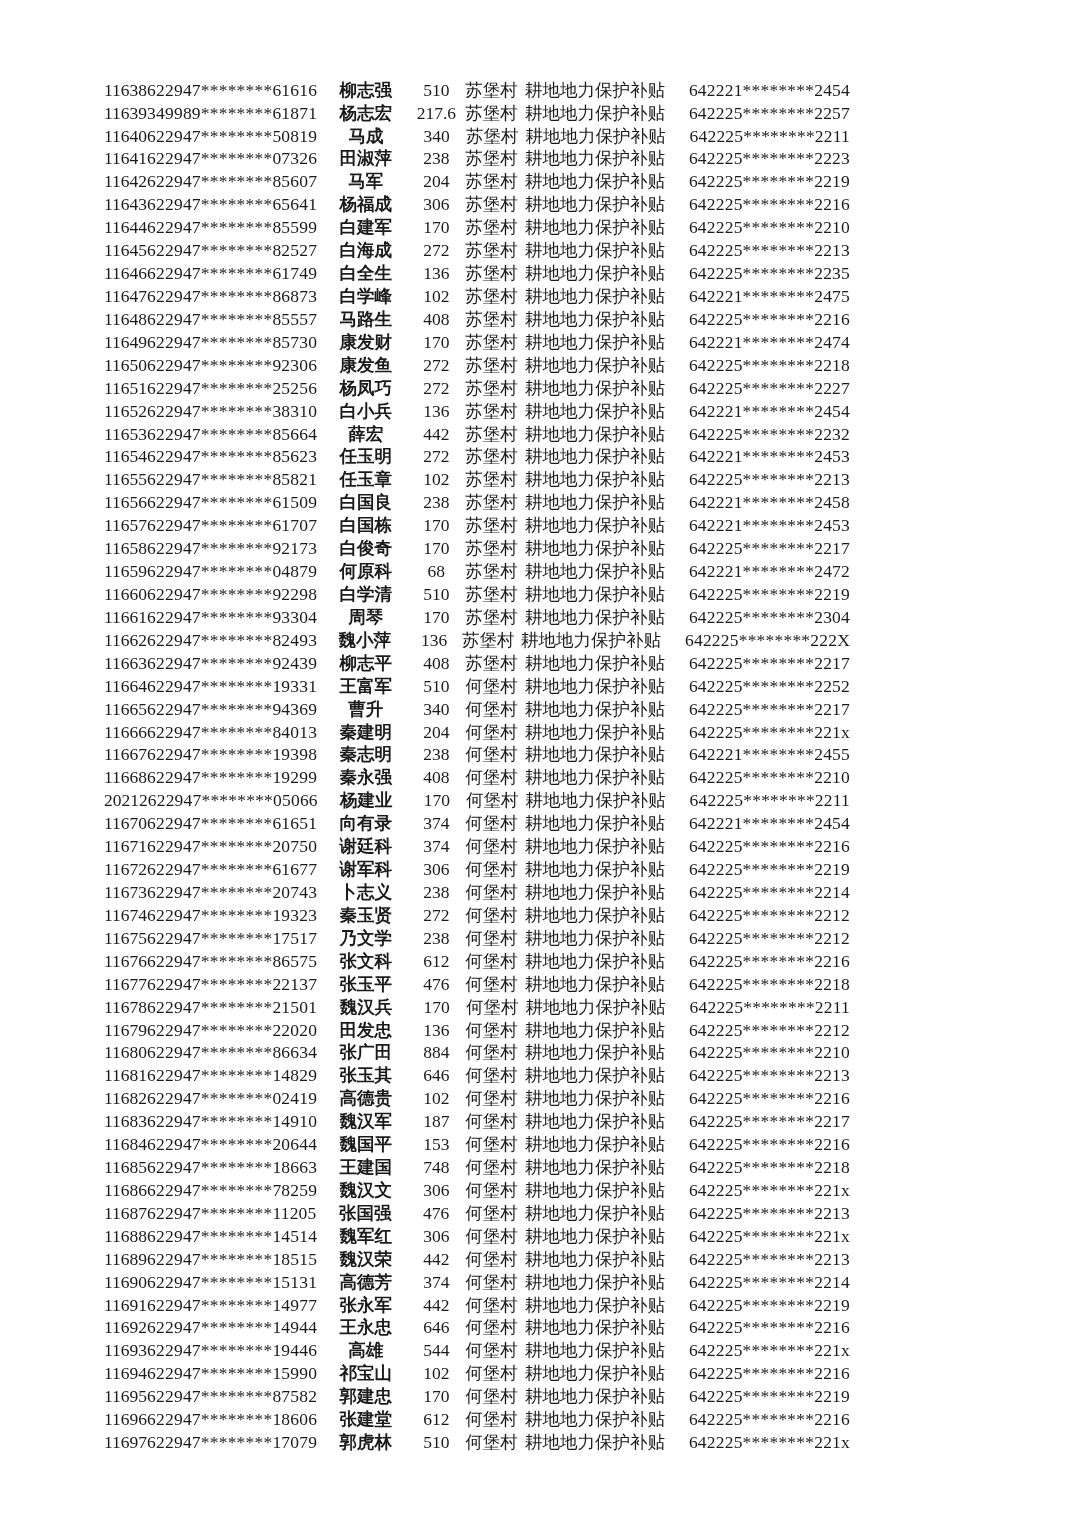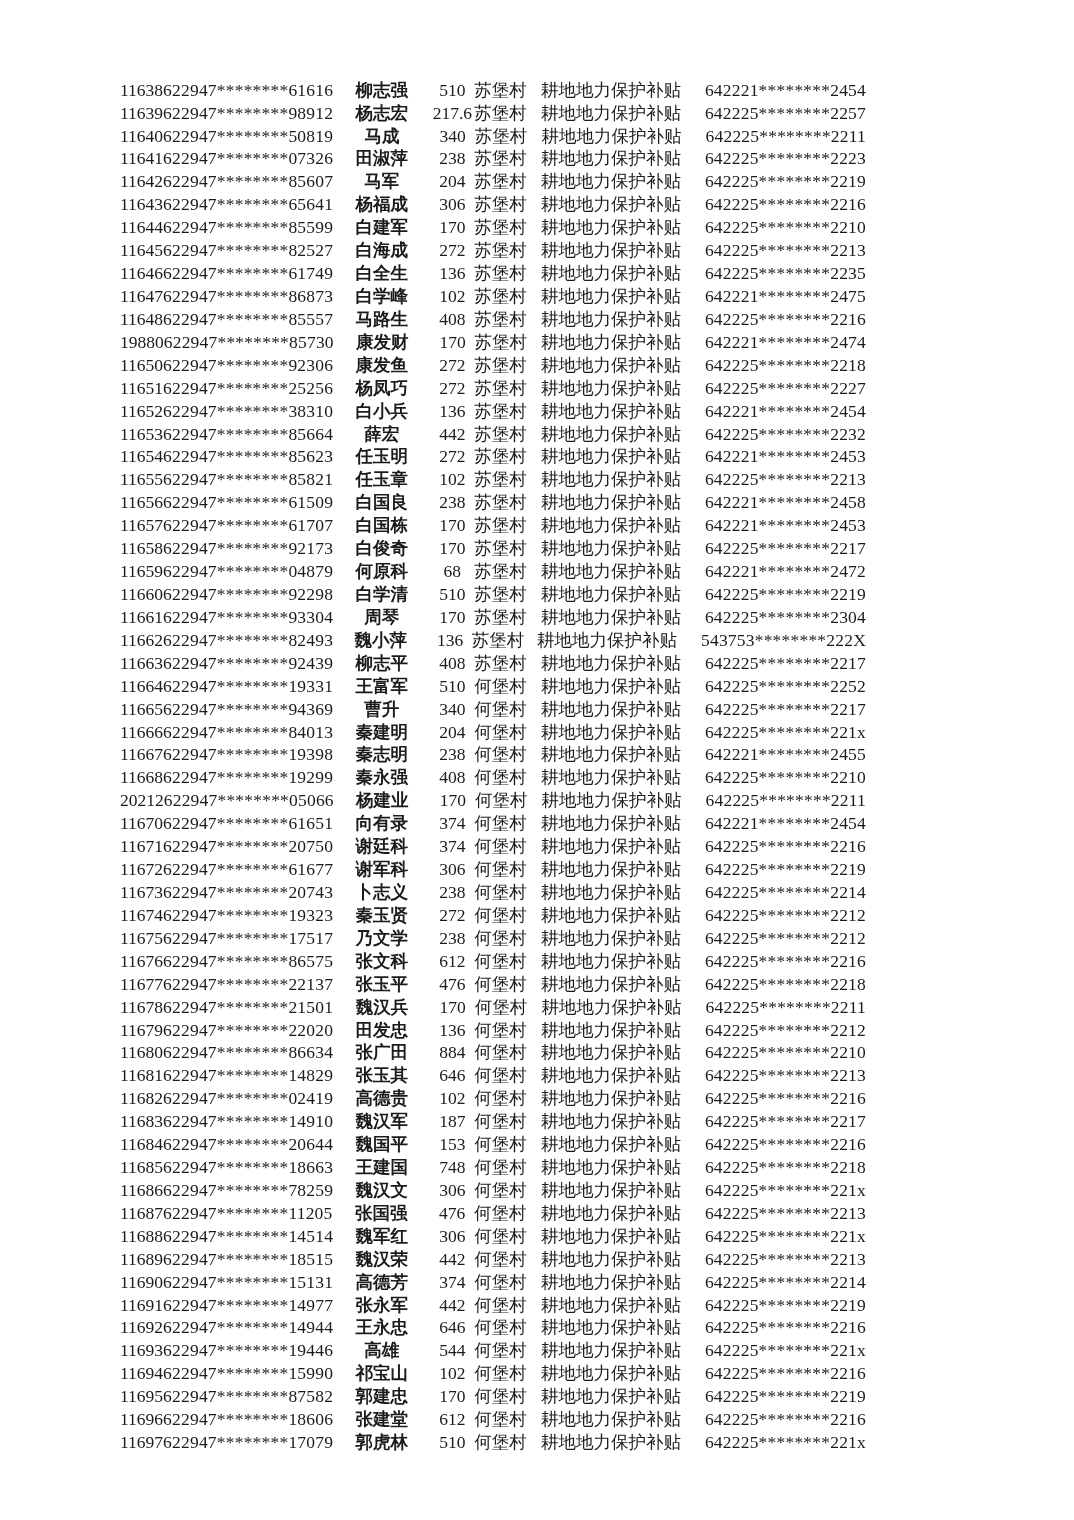--- a/index.html
+++ b/index.html
@@ -11,58 +11,58 @@
     width: 1074px;
     height: 1520px;
     position: relative;
     overflow: hidden;
     font-family: "Liberation Serif", "DejaVu Serif", serif;
     color: #1b1b1b;
   }
   .table {
     position: absolute;
     top: 79px;
-    left: 16px;
+    left: 0;
     width: 850px;
   }
   .row {
     display: flex;
     align-items: center;
     height: 22.93px;
     padding-left: 104px;
     font-size: 17.5px;
     white-space: nowrap;
     line-height: 1;
   }
   .c { display: inline-block; }
   .c.seq  { width: 62px;  text-align: left; }
   .c.id   { width: 170px; text-align: right; letter-spacing: 0.2px; }
   .c.name { width: 146px; text-align: center; font-weight: bold; }
   .c.amt  { width: 66px;  text-align: center; }
-  .c.vil  { width: 100px; }
+  .c.vil  { width: 100px; text-align: center; }
   .c.typ  { width: 134px; }
   .c.acct { width: 192px; text-align: left; padding-left: 30px; letter-spacing: 0.2px; }
 </style>
 </head>
 <body>
 
 <div class="table" id="subsidy-table">
   <div class="row">
     <span class="c seq">11638</span>
     <span class="c id">622947********61616</span>
     <span class="c name">柳志强</span>
     <span class="c amt">510</span>
     <span class="c vil">苏堡村</span>
     <span class="c typ">耕地地力保护补贴</span>
     <span class="c acct">642221********2454</span>
   </div>
 
   <div class="row">
     <span class="c seq">11639</span>
-    <span class="c id">622947********98912</span>
+    <span class="c id">349989********61871</span>
     <span class="c name">杨志宏</span>
     <span class="c amt">217.6</span>
     <span class="c vil">苏堡村</span>
     <span class="c typ">耕地地力保护补贴</span>
     <span class="c acct">642225********2257</span>
   </div>
 
   <div class="row">
     <span class="c seq">11640</span>
     <span class="c id">622947********50819</span>
@@ -147,21 +147,21 @@
     <span class="c seq">11648</span>
     <span class="c id">622947********85557</span>
     <span class="c name">马路生</span>
     <span class="c amt">408</span>
     <span class="c vil">苏堡村</span>
     <span class="c typ">耕地地力保护补贴</span>
     <span class="c acct">642225********2216</span>
   </div>
 
   <div class="row">
-    <span class="c seq">19880</span>
+    <span class="c seq">11649</span>
     <span class="c id">622947********85730</span>
     <span class="c name">康发财</span>
     <span class="c amt">170</span>
     <span class="c vil">苏堡村</span>
     <span class="c typ">耕地地力保护补贴</span>
     <span class="c acct">642221********2474</span>
   </div>
 
   <div class="row">
     <span class="c seq">11650</span>
@@ -283,21 +283,21 @@
     <span class="c acct">642225********2304</span>
   </div>
 
   <div class="row">
     <span class="c seq">11662</span>
     <span class="c id">622947********82493</span>
     <span class="c name">魏小萍</span>
     <span class="c amt">136</span>
     <span class="c vil">苏堡村</span>
     <span class="c typ">耕地地力保护补贴</span>
-    <span class="c acct">543753********222X</span>
+    <span class="c acct">642225********222X</span>
   </div>
 
   <div class="row">
     <span class="c seq">11663</span>
     <span class="c id">622947********92439</span>
     <span class="c name">柳志平</span>
     <span class="c amt">408</span>
     <span class="c vil">苏堡村</span>
     <span class="c typ">耕地地力保护补贴</span>
     <span class="c acct">642225********2217</span>

